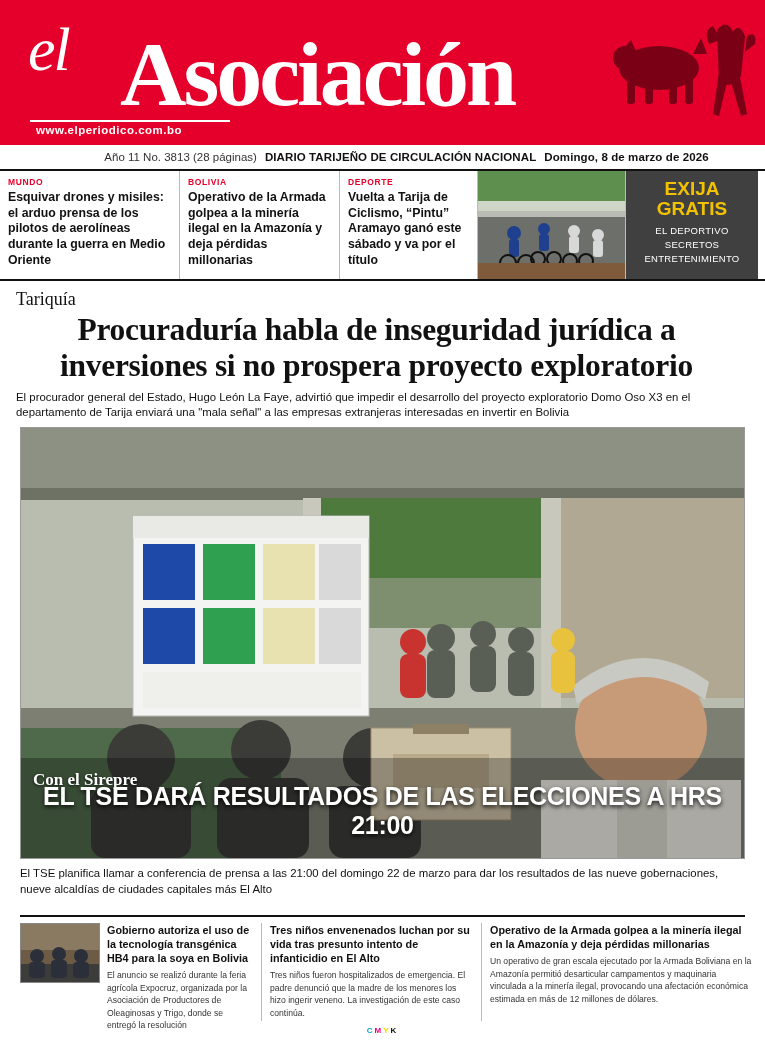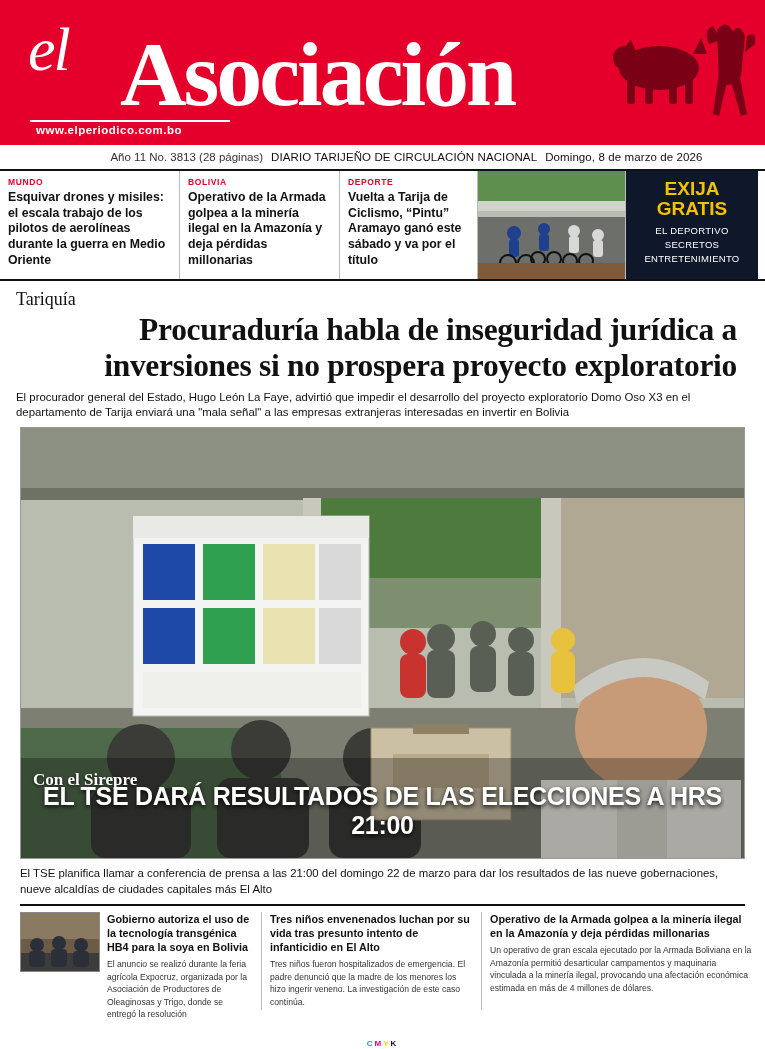--- a/index.html
+++ b/index.html
@@ -62,21 +62,21 @@
   
   .infobar{
     height:24px;
     border-bottom:2px solid #111;
     display:flex;align-items:center;justify-content:center;
     gap:8px;
     font-size:11.5px;
     padding-left:48px;
   }
   .infobar .issue{color:#333;}
-  .infobar .tagline{font-weight:normal;color:#111;letter-spacing:0.1px;}
+  .infobar .tagline{font-weight:bold;color:#111;letter-spacing:0.1px;}
 
   
   .teasers{
     display:flex;
     height:108px;
     border-bottom:2px solid #111;
   }
   .teaser{
     padding:6px 8px 4px 8px;
     border-right:1px solid #bbb;
@@ -96,21 +96,21 @@
   .teaser-photo{
     width:148px;
     border-right:1px solid #bbb;
     box-sizing:border-box;
     position:relative;
     overflow:hidden;
     background:#3c6c3f;
   }
   .promo{
     width:132px;
-    background:#0f172a;
+    background:#404040;
     color:#fff;
     box-sizing:border-box;
     padding:8px 4px;
     text-align:center;
   }
   .promo .exija{
     color:#f2c200;font-weight:bold;font-size:19px;line-height:1.05;
   }
   .promo .gratis{
     color:#f2c200;font-weight:bold;font-size:19px;line-height:1.05;margin-bottom:5px;
@@ -125,21 +125,21 @@
     font-family:"Liberation Serif", serif;
     font-size:18px;
     color:#111;
     margin:4px 0 2px 4px;
   }
   .main-head{
     font-family:"Liberation Serif", serif;
     font-weight:bold;
     font-size:31.5px;
     line-height:1.14;
-    text-align:right;
+    text-align:center;
     color:#111;
     margin:0 4px 6px 4px;
     letter-spacing:-0.3px;
   }
   .main-sub{
     font-size:11.4px;
     line-height:1.36;
     color:#111;
     margin:0 4px 6px 4px;
   }
@@ -164,21 +164,21 @@
     text-align:center;
     color:#fff;font-weight:bold;font-size:25px;
     font-family:"Liberation Sans", sans-serif;
     text-shadow:0 2px 4px rgba(0,0,0,.85);
     letter-spacing:-0.3px;
     margin-top:12px;
   }
   .photo-caption{
     margin:7px 20px 0 20px;
     font-size:11.4px;line-height:1.38;color:#111;
-    padding-bottom:7px;
+    padding-bottom:18px;
     border-bottom:2px solid #111;
   }
 
   
   .bottom{
     display:flex;
     margin:6px 12px 0 12px;
     height:98px;
   }
   .bcol{
@@ -196,21 +196,21 @@
     border:1px solid #888;
     position:relative;overflow:hidden;
   }
   .bhead{
     font-size:10.8px;font-weight:bold;line-height:1.3;color:#111;margin-bottom:4px;
   }
   .bbody{
     font-size:8.6px;line-height:1.45;color:#333;
   }
   .cmyk{
-    position:absolute;left:0;right:0;bottom:1px;
+    position:absolute;left:0;right:0;bottom:14px;
     text-align:center;font-size:8px;letter-spacing:2px;color:#888;
   }
   .cmyk b:nth-child(1){color:#00a8e1;}
   .cmyk b:nth-child(2){color:#e5007d;}
   .cmyk b:nth-child(3){color:#f5d400;}
   .cmyk b:nth-child(4){color:#111;}
 </style>
 </head>
 <body>
 
@@ -245,21 +245,21 @@
   <div class="infobar">
     <span class="issue">Año 11 No. 3813  (28 páginas)</span>
     <span class="tagline">DIARIO TARIJEÑO DE CIRCULACIÓN NACIONAL</span>
     <span class="tagline">Domingo, 8 de marzo de 2026</span>
   </div>
 
   <div class="teasers">
 
     <div class="teaser t1">
       <div class="kicker">MUNDO</div>
-      <div class="headline">Esquivar drones y misiles: el escala trabajo de los pilotos de aerolíneas durante la guerra en Medio Oriente</div>
+      <div class="headline">Esquivar drones y misiles: el arduo prensa de los pilotos de aerolíneas durante la guerra en Medio Oriente</div>
     </div>
 
     <div class="teaser t2">
       <div class="kicker">BOLIVIA</div>
       <div class="headline">Operativo de la Armada golpea a la minería ilegal en la Amazonía y deja pérdidas millonarias</div>
     </div>
 
     <div class="teaser t3">
       <div class="kicker">DEPORTE</div>
       <div class="headline">Vuelta a Tarija de Ciclismo, “Pintu” Aramayo ganó este sábado y va por el título</div>
@@ -414,21 +414,21 @@
       </div>
     </div>
 
     <div class="bcol b2">
       <div class="bhead">Tres niños envenenados luchan por su vida tras presunto intento de infanticidio en El Alto</div>
       <div class="bbody">Tres niños fueron hospitalizados de emergencia. El padre denunció que la madre de los menores los hizo ingerir veneno. La investigación de este caso continúa.</div>
     </div>
 
     <div class="bcol b3">
       <div class="bhead">Operativo de la Armada golpea a la minería ilegal en la Amazonía y deja pérdidas millonarias</div>
-      <div class="bbody">Un operativo de gran escala ejecutado por la Armada Boliviana en la Amazonía permitió desarticular campamentos y maquinaria vinculada a la minería ilegal, provocando una afectación económica estimada en más de 4 millones de dólares.</div>
+      <div class="bbody">Un operativo de gran escala ejecutado por la Armada Boliviana en la Amazonía permitió desarticular campamentos y maquinaria vinculada a la minería ilegal, provocando una afectación económica estimada en más de 12 millones de dólares.</div>
     </div>
   </div>
 
   <div class="cmyk">
     <b>C</b><b>M</b><b>Y</b><b>K</b>
   </div>
 
 </div>
 
 </body></html>

